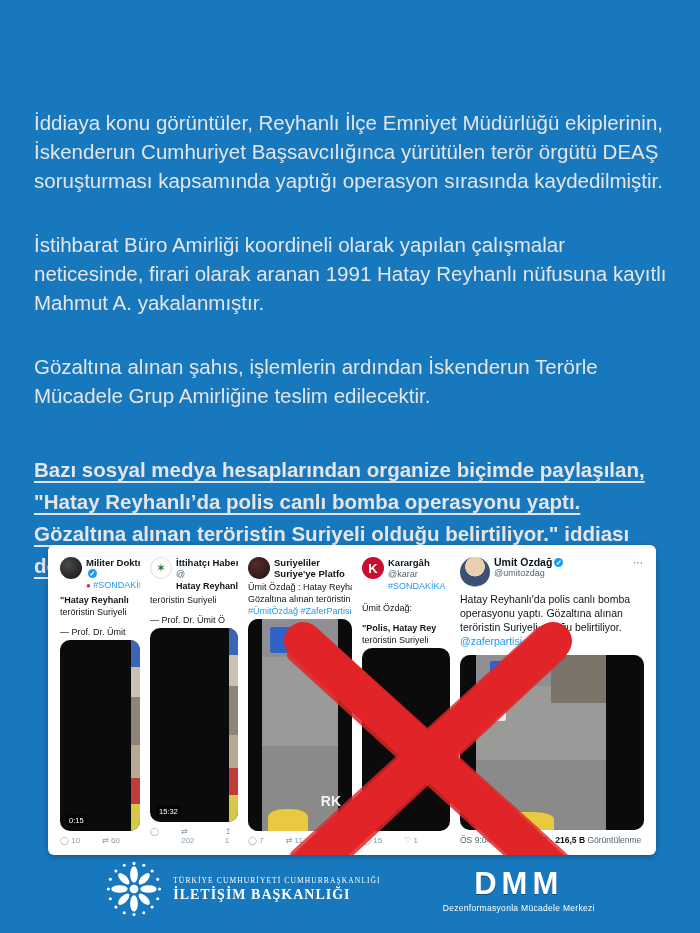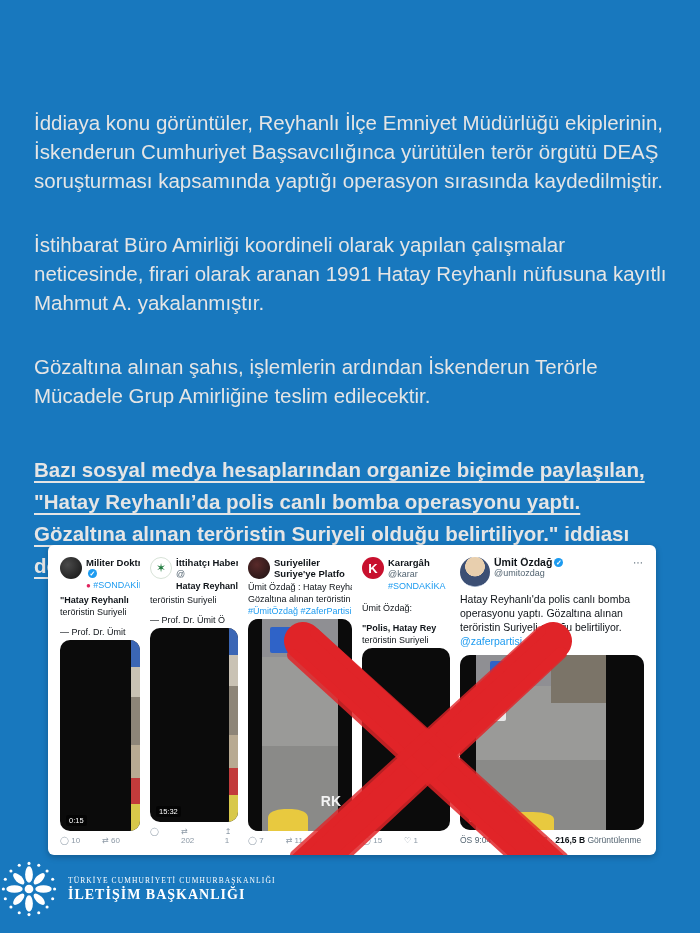--- a/index.html
+++ b/index.html
@@ -61,21 +61,21 @@
   .tw5-body{font-size:10.5px;line-height:14px;color:#0f1419;margin:3px 0 5px 0;}
   .tw5-meta{color:#536471;font-size:8.5px;margin-top:5px;}
   .tw5-meta b{color:#0f1419;}
   .tw-menu{margin-left:auto;color:#536471;font-size:10px;letter-spacing:1px;}
 
   
   .xmark{position:absolute;left:215px;top:58px;width:330px;height:300px;pointer-events:none;}
 
   
   .footer{position:absolute;left:0;top:860px;width:700px;display:flex;
-        justify-content:flex-start;align-items:center;gap:62px;}
+        justify-content:center;align-items:center;gap:62px;}
   .gov{display:flex;align-items:center;gap:10px;}
   .gov-text{color:#fff;}
   .gov-small{font-size:7.5px;letter-spacing:1.1px;font-family:"Liberation Serif",serif;}
   .gov-big{font-size:14px;font-weight:bold;letter-spacing:1px;font-family:"Liberation Serif",serif;margin-top:2px;}
   .dmm{text-align:center;color:#fff;}
   .dmm-big{font-size:31px;font-weight:bold;letter-spacing:5px;
         text-shadow:0 1px 0 rgba(0,0,0,.35);}
   .dmm-sub{font-size:8.5px;margin-top:1px;letter-spacing:.3px;}
 </style>
 </head>
@@ -241,15 +241,19 @@
             <ellipse cx="19.4" cy="40.6" rx="3.5" ry="7.5" transform="rotate(45 19.4 40.6)"></ellipse>
             <circle cx="30" cy="30" r="4.5"></circle>
           </g>
         </g>
       </svg>
       <div class="gov-text">
         <div class="gov-small">TÜRKİYE CUMHURİYETİ CUMHURBAŞKANLIĞI</div>
         <div class="gov-big">İLETİŞİM BAŞKANLIĞI</div>
       </div>
     </div>
+    <div class="dmm">
+      <div class="dmm-big">DMM</div>
+      <div class="dmm-sub">Dezenformasyonla Mücadele Merkezi</div>
+    </div>
   </div>
 
 </div>
 
 </body></html>

